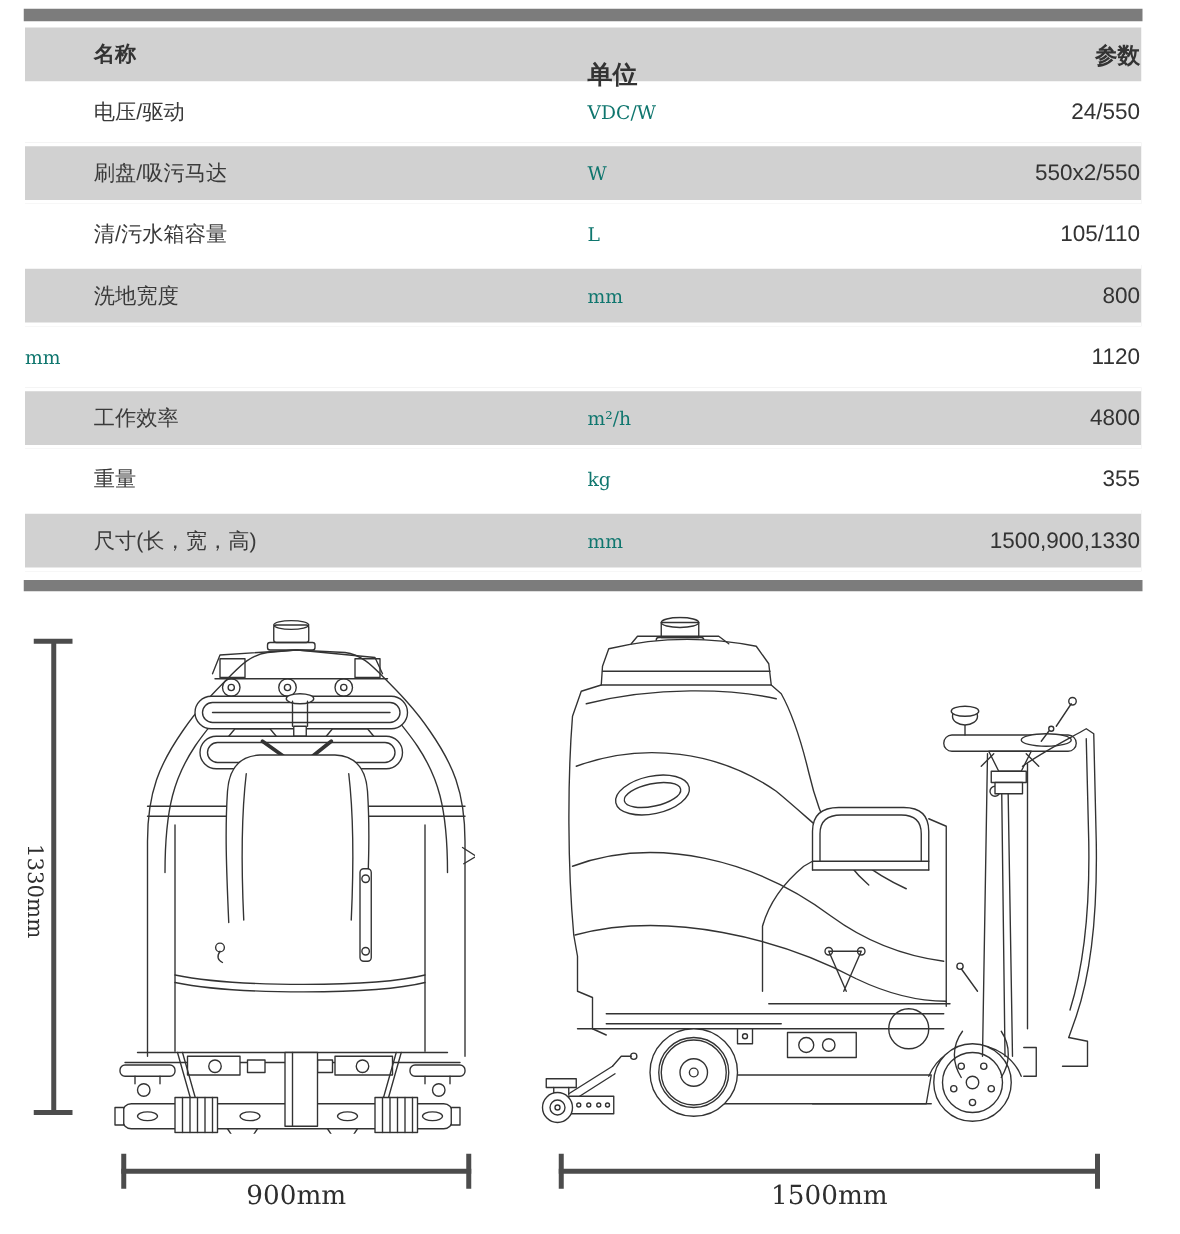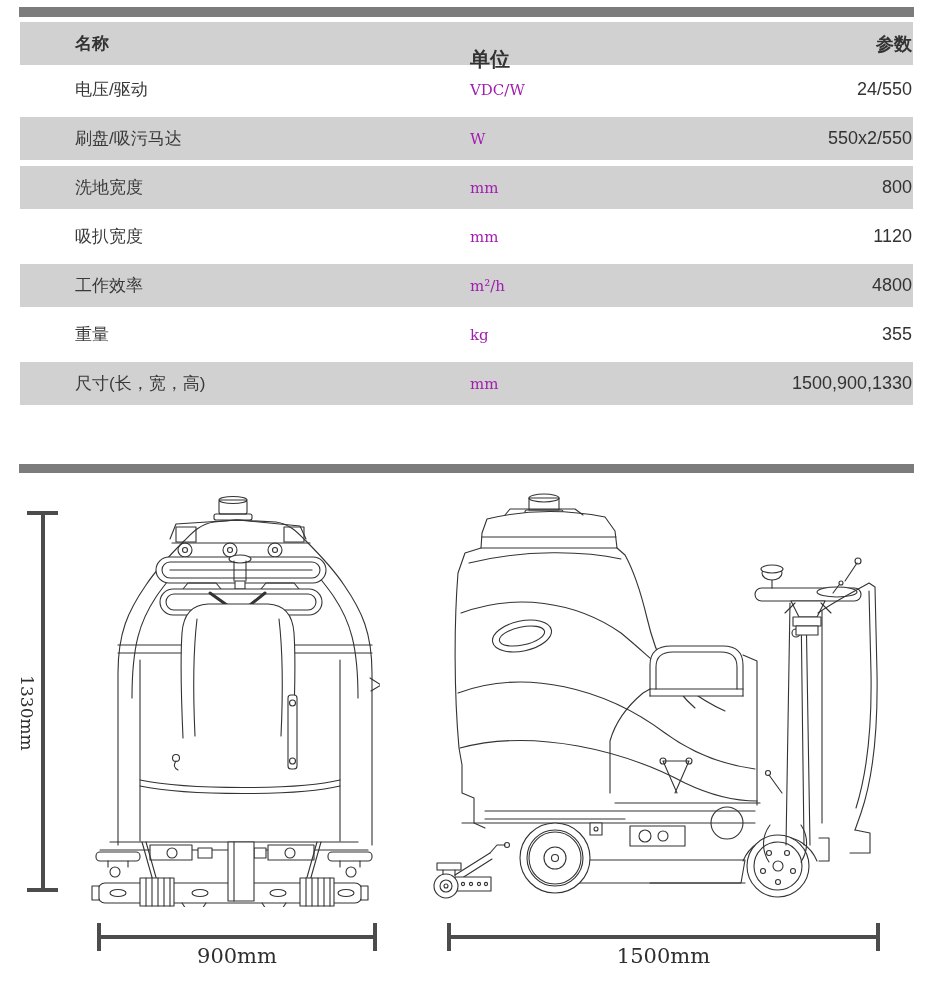--- a/index.html
+++ b/index.html
@@ -7,21 +7,21 @@
         font-family:"Liberation Sans","DejaVu Sans",sans-serif;color:#3a3a3a;}
   .bar{position:absolute;left:19px;width:895px;background:#7c7c7c;}
   .bar.top{top:7px;height:10px;}
   .bar.bottom{top:464px;height:9px;}
   .spec-table{position:absolute;left:20px;top:22px;width:893px;}
   .trow{display:flex;align-items:center;height:49px;box-sizing:border-box;}
   .trow.header{height:43px;background:#d1d1d1;font-weight:bold;font-size:20px;color:#333;}
   .trow.alt{background:#d1d1d1;border-top:3px solid #fff;border-bottom:3px solid #fff;}
   .c{white-space:nowrap;}
   .c.name{flex:0 0 395px;padding-left:15px;font-size:17px;margin-left:40px;}
-  .c.unit{flex:1 1 auto;font-family:"DejaVu Serif","Liberation Serif",serif;font-size:15px;color:#a21caf;}
+  .c.unit{flex:1 1 auto;font-family:"DejaVu Serif","Liberation Serif",serif;font-size:15px;color:#0f766e;}
   .trow.header .c.unit{font-family:"Liberation Sans","DejaVu Sans",sans-serif;font-size:20px;color:#333;margin-top:32px;}
   .c.val{flex:0 0 auto;margin-left:auto;padding-right:1px;font-size:18px;text-align:right;color:#333;}
   .drawing-svg{position:absolute;}
   .dim{position:absolute;background:#4c4c4c;}
   .dim-label{position:absolute;font-family:"DejaVu Serif","Liberation Serif",serif;color:#2e2e2e;}
   .dim-label.v{left:-15px;top:703px;width:84px;text-align:center;font-size:17px;transform:rotate(90deg);}
   .dim-label.h900{left:97px;top:944px;width:280px;text-align:center;font-size:21px;}
   .dim-label.h1500{left:447px;top:944px;width:433px;text-align:center;font-size:21px;}
 </style>
 </head>
@@ -41,27 +41,31 @@
     <div class="trow">
       <div class="c name">电压/驱动</div>
       <div class="c unit">VDC/W</div>
       <div class="c val">24/550</div>
     </div>
     <div class="trow alt">
       <div class="c name">刷盘/吸污马达</div>
       <div class="c unit">W</div>
       <div class="c val">550x2/550</div>
     </div>
+    <div class="trow">
+      <div class="c name">清/污水箱容量</div>
+      <div class="c unit">L</div>
+      <div class="c val">105/110</div>
+    </div>
     <div class="trow alt">
       <div class="c name">洗地宽度</div>
       <div class="c unit">mm</div>
       <div class="c val">800</div>
     </div>
     <div class="trow">
-      <div class="c name">吸扒宽度</div>
       <div class="c unit">mm</div>
       <div class="c val">1120</div>
     </div>
     <div class="trow alt">
       <div class="c name">工作效率</div>
       <div class="c unit">m²/h</div>
       <div class="c val">4800</div>
     </div>
     <div class="trow">
       <div class="c name">重量</div>

